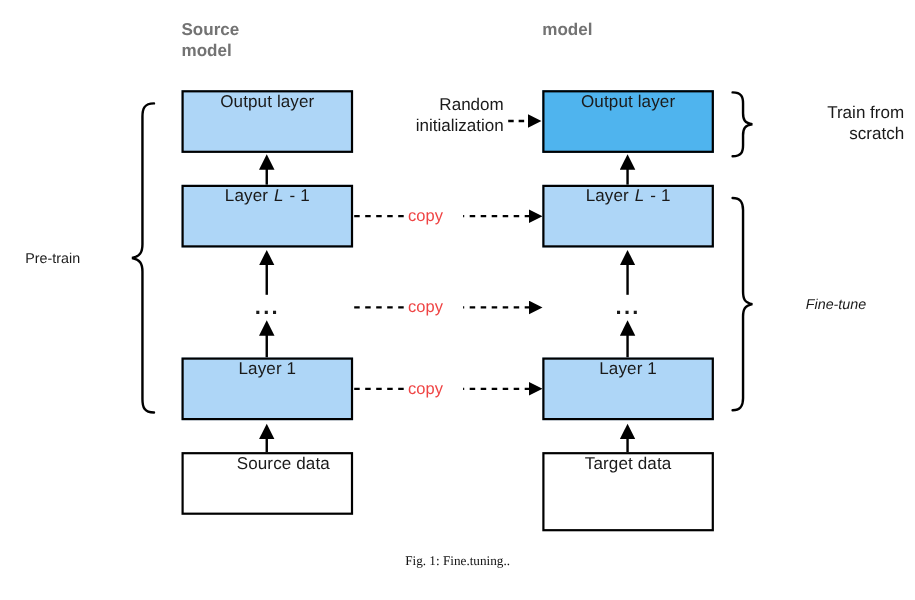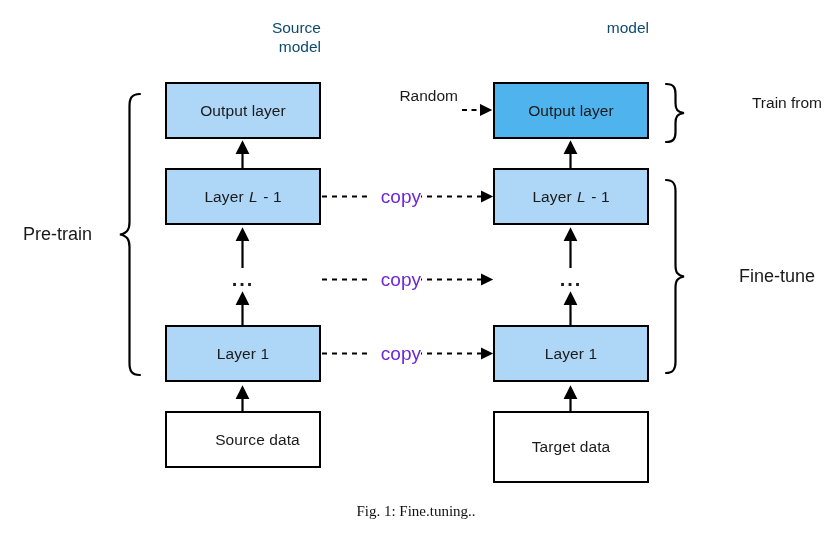--- a/index.html
+++ b/index.html
@@ -22,30 +22,31 @@
     width: 832px;
     height: 545px;
   }
 
   .abs { position: absolute; }
 
   
   .col-header {
     font-size: 15.5px;
     line-height: 19px;
-    text-align: right;
-    color: #0c4a6e;
+    text-align: left;
+    color: #737373;
+    font-weight: bold;
   }
 
   
   .box {
     box-sizing: border-box;
     border: 2.2px solid #000000;
     display: flex;
-    align-items: center;
+    align-items: flex-start;
     justify-content: center;
     font-size: 15.5px;
     color: #1a1a1a;
     letter-spacing: 0.1px;
   }
   .box.light  { background: #aed6f7; }
   .box.dark   { background: #4fb4ee; }
   .box.plain  { background: #ffffff; }
 
   .box .ital { font-style: italic; padding: 0 1px; }
@@ -61,36 +62,36 @@
   }
 
   
   .edge-label {
     font-size: 15.5px;
     line-height: 19px;
     text-align: right;
     color: #1a1a1a;
   }
   .side-label {
-    font-size: 18px;
+    font-size: 13px;
     line-height: 19px;
     color: #1a1a1a;
   }
   .copy-label {
-    font-size: 19px;
+    font-size: 15px;
     line-height: 18px;
-    text-align: right;
-    color: #6d28d9;
+    text-align: left;
+    color: #ef4444;
     background: #ffffff;
   }
 
   
   .caption {
     font-family: "Liberation Serif", serif;
-    font-size: 15px;
+    font-size: 12px;
     text-align: center;
     color: #111111;
     width: 100%;
   }
 
   svg { overflow: visible; }
 </style>
 </head>
 <body>
 
@@ -229,43 +230,45 @@
   <div class="abs box light" style="left:493px; top:325px; width:156px; height:57px;">
     <span>Layer 1</span>
   </div>
 
   <div class="abs box plain" style="left:493px; top:411px; width:156px; height:72px;">
     <span>Target data</span>
   </div>
 
   <div class="abs edge-label" style="left:348px; top:86px; width:110px;">
     <div>Random</div>
+    <div>initialization</div>
   </div>
 
   <div class="abs copy-label" style="left:371px; top:188px; width:50px;">
     <span>copy</span>
   </div>
 
   <div class="abs copy-label" style="left:371px; top:271px; width:50px;">
     <span>copy</span>
   </div>
 
   <div class="abs copy-label" style="left:371px; top:345px; width:50px;">
     <span>copy</span>
   </div>
 
   <div class="abs side-label" style="left:23px; top:225px; width:92px; text-align:left;">
     <span>Pre-train</span>
   </div>
 
   <div class="abs edge-label" style="left:694px; top:93px; width:128px; text-align:right;">
     <div>Train from</div>
-  </div>
-
-  <div class="abs side-label" style="left:705px; top:267px; width:110px; text-align:right;">
+    <div>scratch</div>
+  </div>
+
+  <div class="abs side-label" style="left:705px; top:267px; width:110px; text-align:center;font-style:italic;">
     <span>Fine-tune</span>
   </div>
 
   <div class="abs caption" style="left:0; top:503px;">
     <span>Fig. 1: Fine.tuning..</span>
   </div>
 
 </div>
 
 </body></html>

